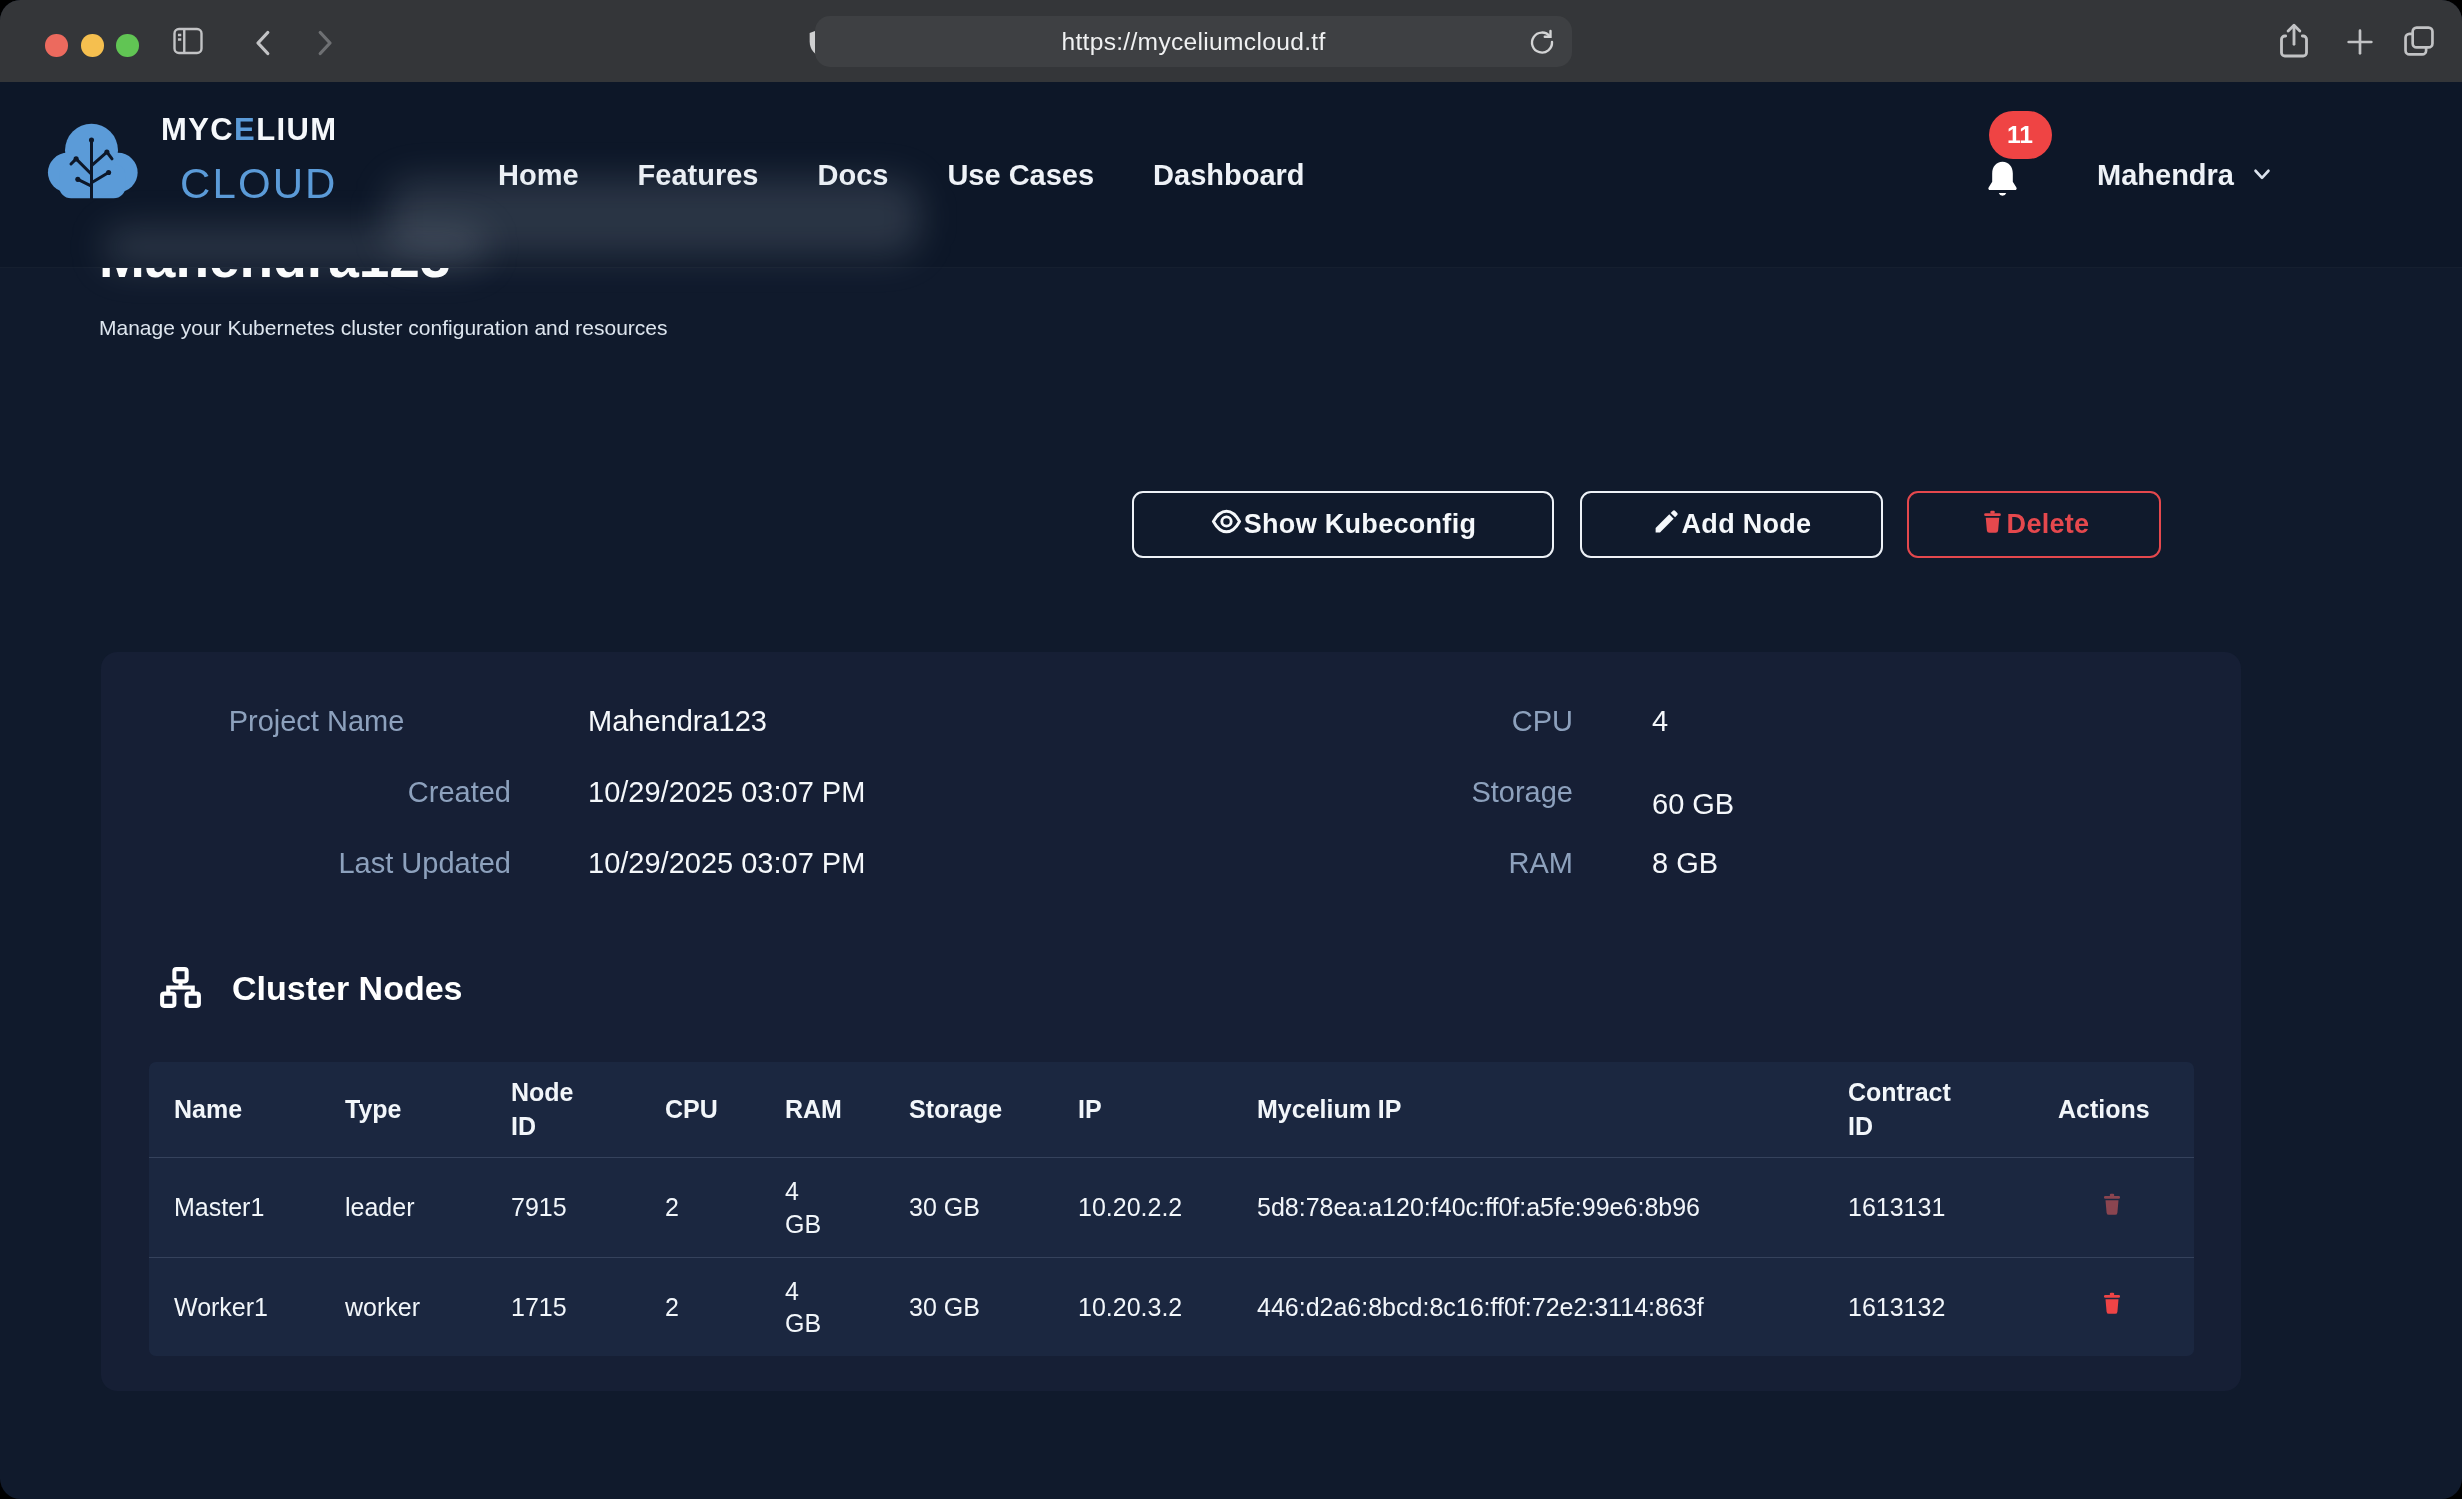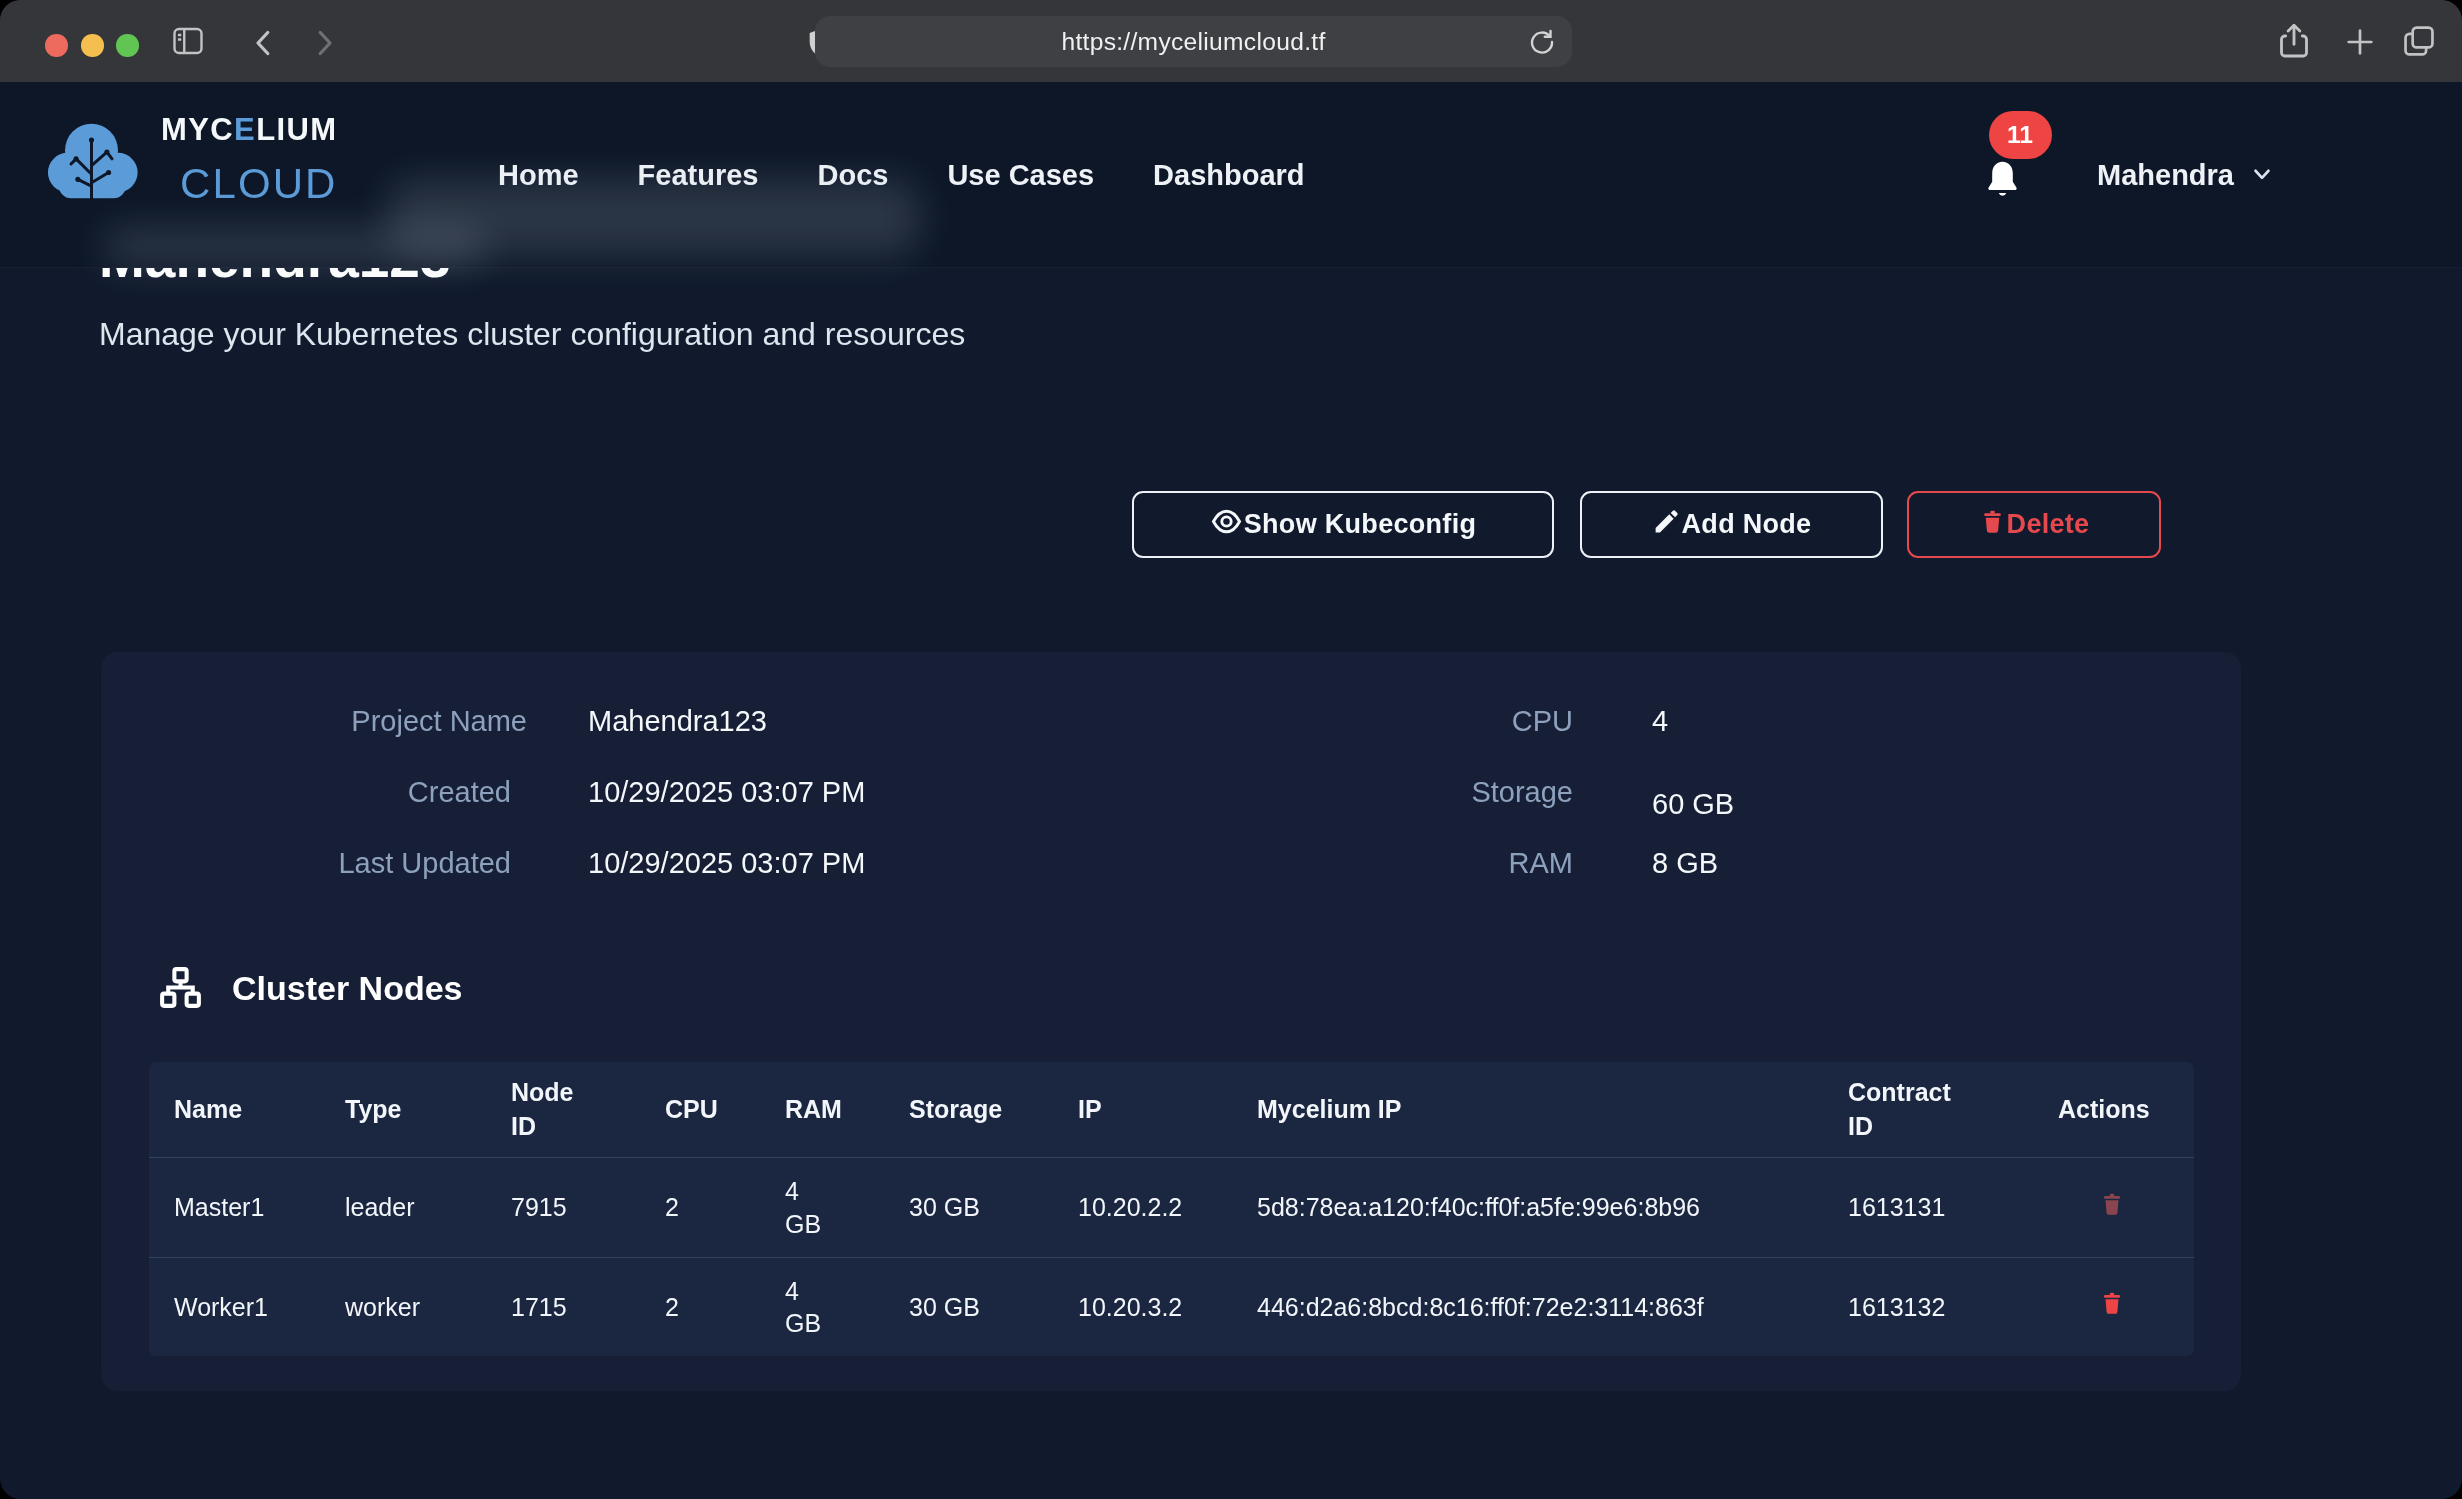--- a/index.html
+++ b/index.html
@@ -52,39 +52,39 @@
   #user-name { font-size:29px; font-weight:600; color:#eef2f7; }
   #user-menu svg { color:#dbe3ee; }
 
   
   .smudge { position:absolute; z-index:6; background:rgba(190,200,214,0.17); filter:blur(18px); border-radius:27px; }
   #smudge-1 { left:387px; top:179px; width:533px; height:77px; }
   #smudge-2 { left:103px; top:227px; width:383px; height:40px; }
 
   
   #page-title { position:absolute; left:99px; top:226px; font-size:55px; font-weight:700; color:#ffffff; z-index:1; }
-  #page-subtitle { position:absolute; left:99px; top:316px; font-size:32px; color:#dde5ee; z-index:1; }
+  #page-subtitle { position:absolute; left:99px; top:316px; font-size:21px; color:#dde5ee; z-index:1; }
 
   
   .action-btn {
     position:absolute; top:491px; height:67px; border:2.1px solid #eef2f7; border-radius:11px;
     background:transparent; color:#f5f8fb; font-family:"Liberation Sans", sans-serif;
     font-size:27px; font-weight:700; display:flex; align-items:center; justify-content:center; gap:1px;
     cursor:pointer; letter-spacing:0.3px;
   }
   #btn-kubeconfig { left:1132px; width:422px; }
   #btn-addnode { left:1580px; width:303px; }
   #btn-delete { left:1907px; width:254px; border-color:#e5484d; color:#e5484d; }
 
   
   #panel { position:absolute; left:101px; top:652px; width:2140px; height:739px; background:#161f35; border-radius:16.4px; }
   .info-label { position:absolute; width:383px; text-align:right; font-size:29px; color:#8da1bd; }
   .info-value { position:absolute; font-size:29px; font-weight:500; color:#f5f8fb; }
   
-  .il-0 { left:43px; top:53px; }  .iv-0 { left:487px; top:53px; }
+  .il-0 { left:24px; top:53px;text-align:center; }  .iv-0 { left:487px; top:53px; }
   .il-1 { left:27px; top:124px; } .iv-1 { left:487px; top:124px; }
   .il-2 { left:27px; top:195px; } .iv-2 { left:487px; top:195px; }
   
   .ir-0 { left:1199px; top:53px; width:273px; }  .irv-0 { left:1551px; top:53px; }
   .ir-1 { left:1199px; top:124px; width:273px; } .irv-1 { left:1551px; top:124px;margin-top:12px; }
   .ir-2 { left:1199px; top:195px; width:273px; } .irv-2 { left:1551px; top:195px; }
 
   #nodes-header { position:absolute; left:55px; top:311px; display:flex; align-items:center; gap:27px; }
   #nodes-header svg { color:#ffffff; }
   #nodes-title { font-size:34px; font-weight:700; color:#ffffff; }

